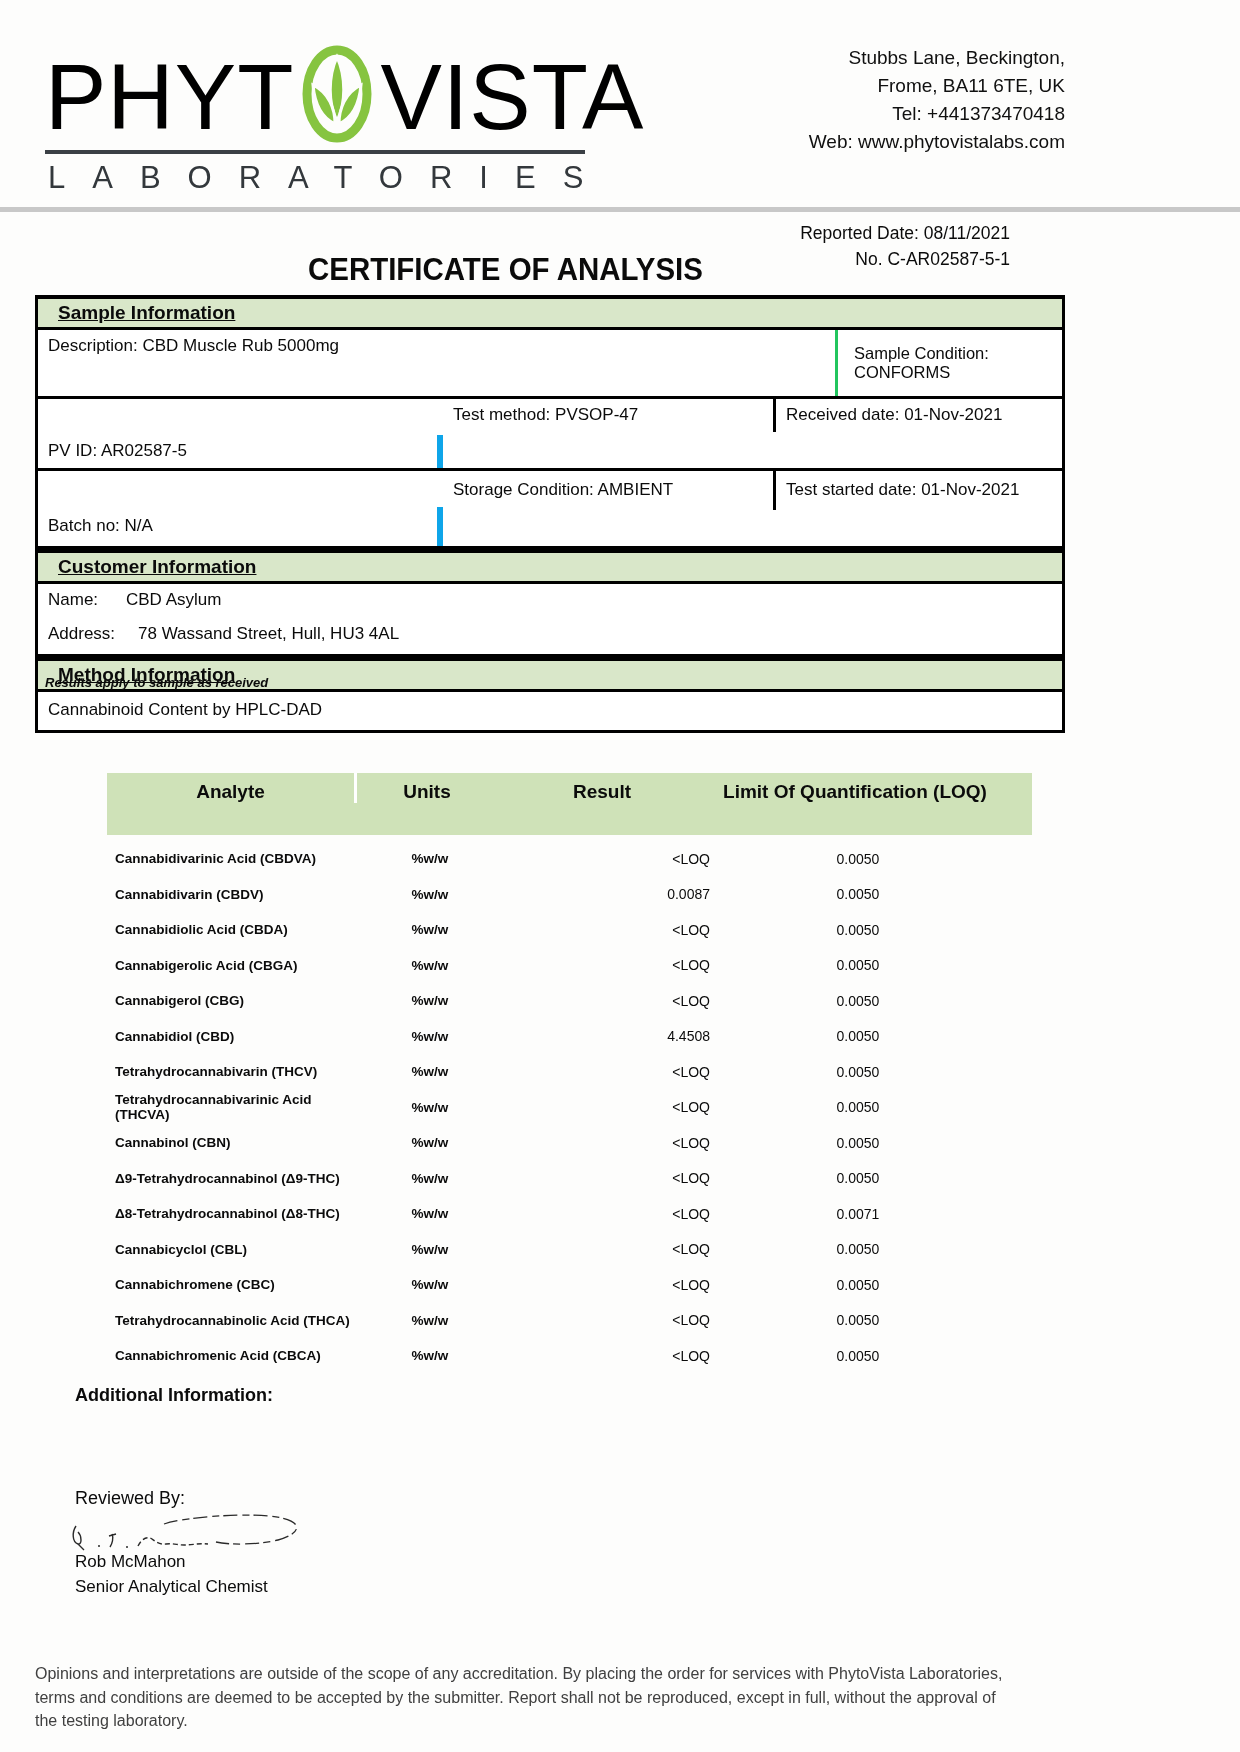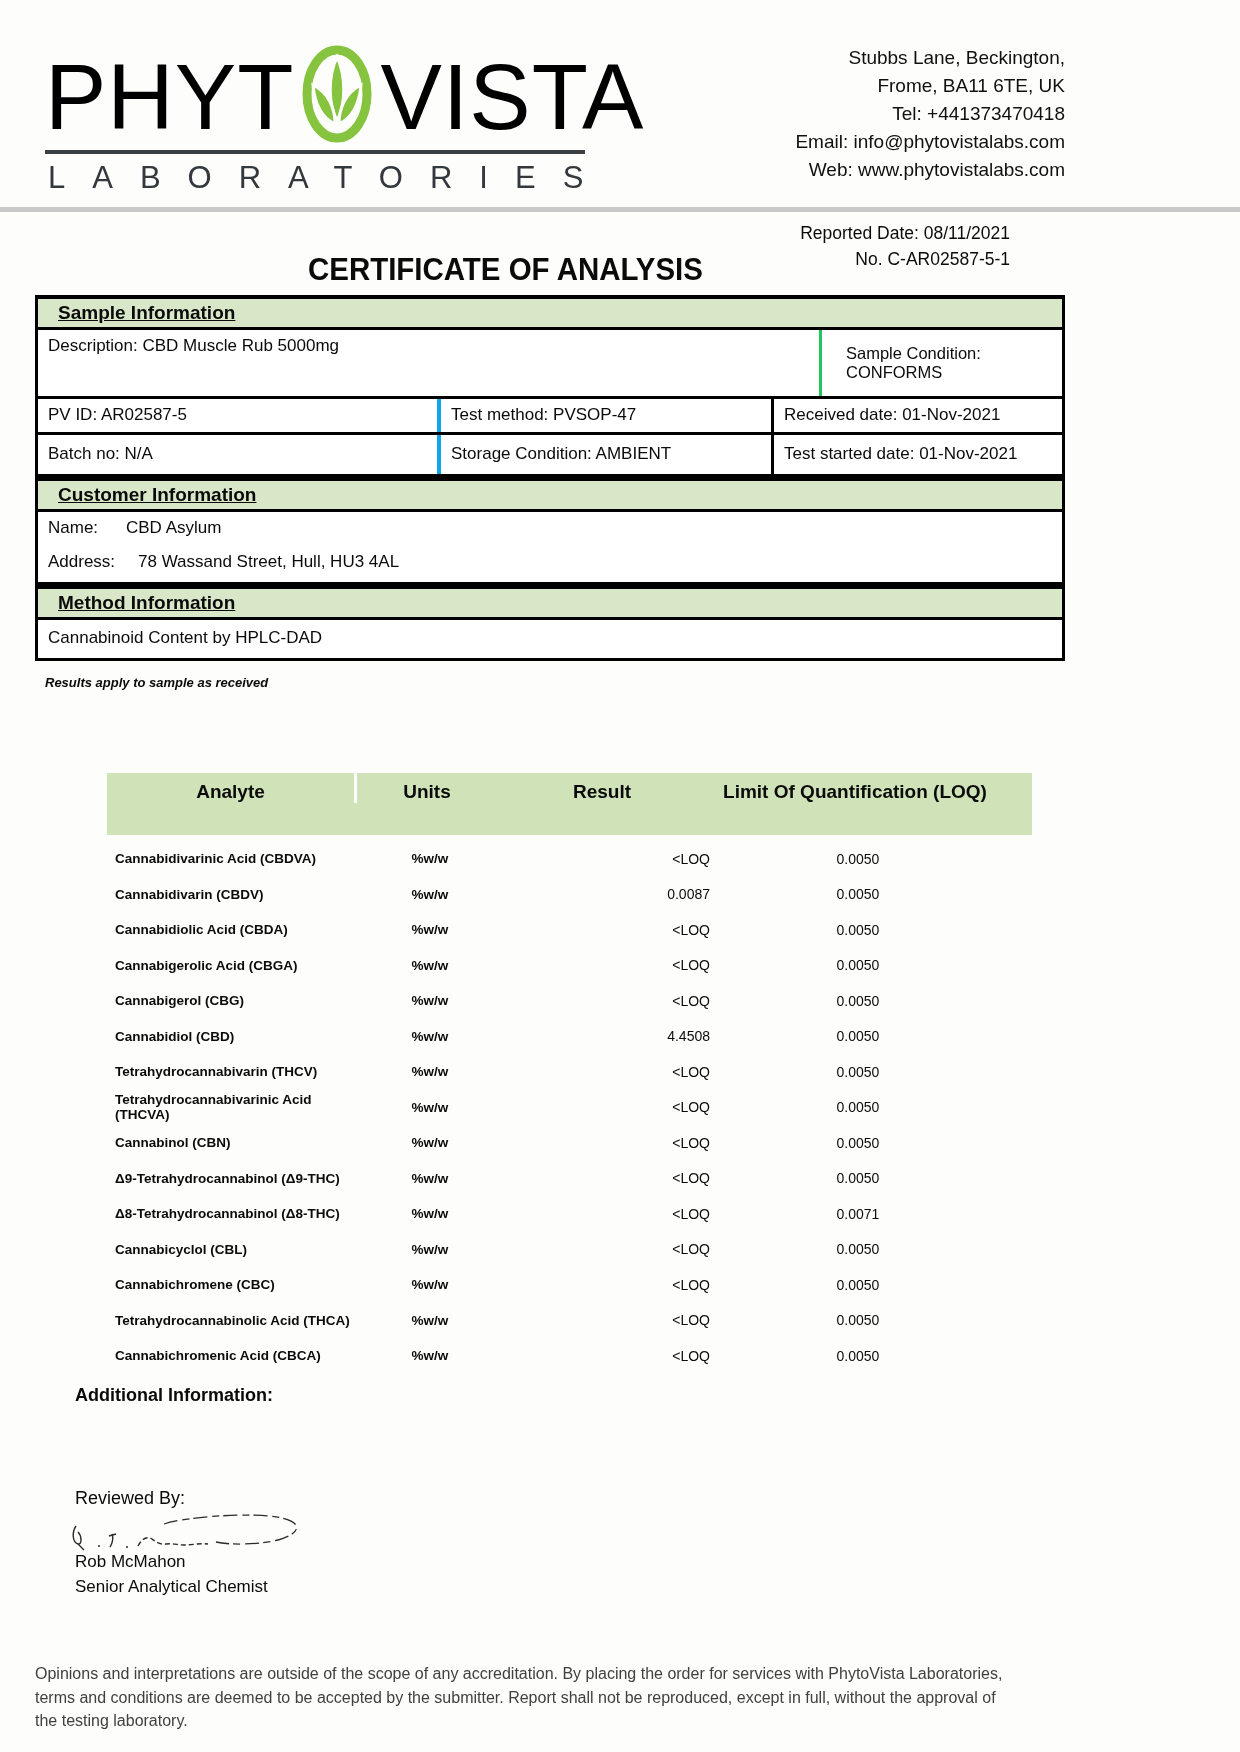--- a/index.html
+++ b/index.html
@@ -50,24 +50,24 @@
   .info-wrap{left:35px; top:295px; width:1030px;}
   .sec-bar{
     background:#d9e7c9;
     border-top:4px solid #000; border-left:3px solid #000; border-right:3px solid #000; border-bottom:3px solid #000;
     padding:3px 0 3px 20px;
     font-size:19px; font-weight:700; text-decoration:underline;
   }
   .box{border-left:3px solid #000; border-right:3px solid #000; border-bottom:3px solid #000; background:#fff;}
   .desc-row{display:flex; height:66px;}
   .desc-cell{flex:1; padding:6px 10px; font-size:17px; border-right:3px solid #22c55e;}
-  .cond-cell{width:192px; display:flex; align-items:center; padding:0 24px; font-size:16.5px;}
+  .cond-cell{width:192px; display:flex; align-items:center; padding:0 16px; font-size:16.5px;}
   .triple-row{display:flex;}
   .triple-row > div{padding:5px 10px 6px 10px; font-size:17px; display:flex; align-items:center;}
-  .t1{width:379px; border-right:4px solid #0ea5e9;}
+  .t1{width:379px; border-right:6px solid #0ea5e9;margin-top:36px;}
   .t2{width:310px; border-right:3px solid #000;}
   .t3{flex:1;}
   .row-h1{height:22px;} .row-h2{height:28px;}
   .cust-box{padding:4px 10px 10px 10px; font-size:17px;}
   .cust-line{display:flex; margin-top:2px;}
   .cust-line .lbl{width:78px;} .cust-line .lbl2{width:90px;}
   .cust-line.addr{margin-top:14px;}
   .method-box{padding:8px 24px 10px 10px; font-size:17px;}
 
   .results-note{
@@ -121,21 +121,20 @@
     </svg>
     <span>VISTA</span>
   </div>
   <div class="abs logo-divider"></div>
   <div class="abs logo-sub">LABORATORIES</div>
 
   <div class="abs address">
     <div>Stubbs Lane, Beckington,</div>
     <div>Frome, BA11 6TE, UK</div>
     <div>Tel: +441373470418</div>
-    <div>Email: info@phytovistalabs.com</div>
     <div>Web: www.phytovistalabs.com</div>
   </div>
 
   <div class="abs gray-rule"></div>
 
   <div class="abs report-meta">
     <div>Reported Date: 08/11/2021</div>
     <div>No. C-AR02587-5-1</div>
   </div>
 

